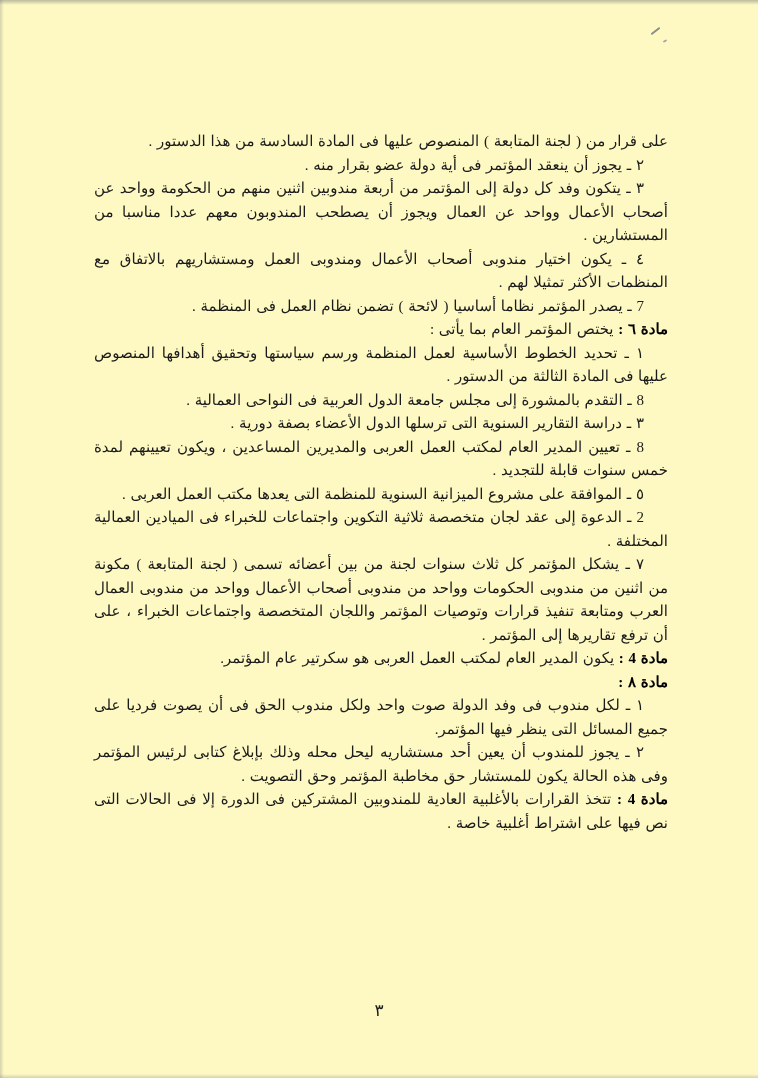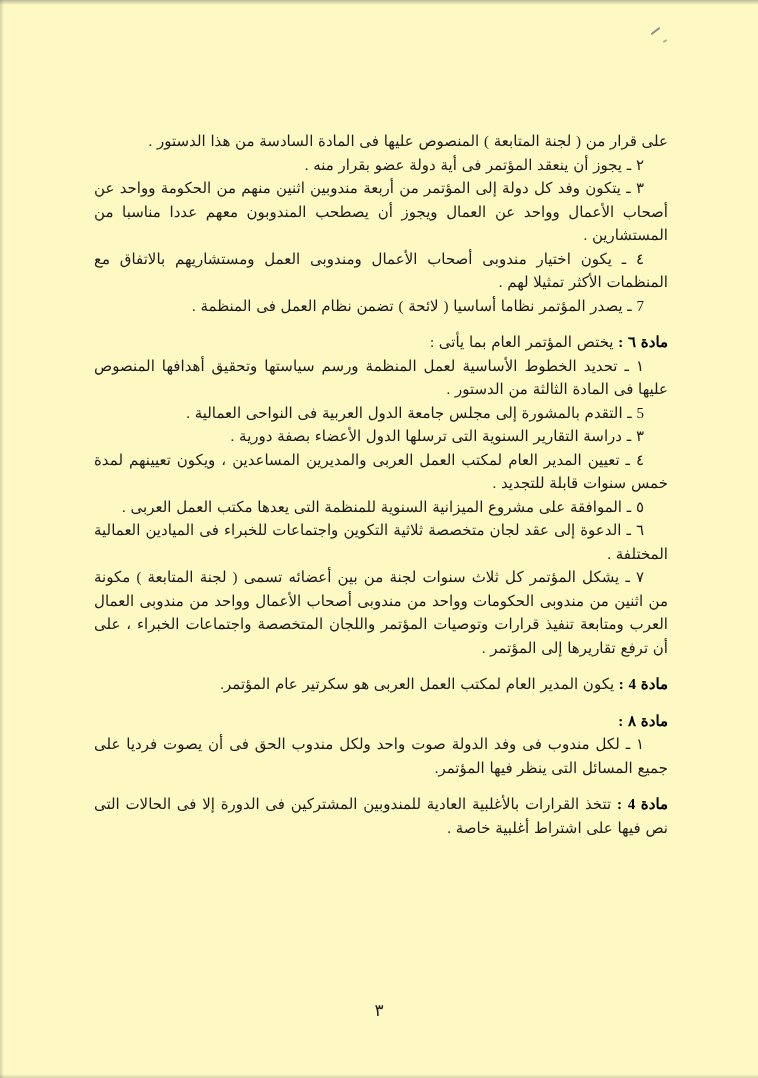--- a/index.html
+++ b/index.html
@@ -47,21 +47,21 @@
     right: 90px;
     left: 94px;
     direction: rtl;
     text-align: justify;
     font-size: 15px;
     line-height: 23.5px;
     word-spacing: 1px;
   }
   .para { margin: 0; }
   .item { text-indent: 24px; }
-  .article { margin-top: 13px; }
+  .article { }
   .article-label { font-weight: bold; color: #000; }
 
   .page-number {
     position: absolute;
     top: 1000px;
     left: 0; right: 0;
     text-align: center;
     font-size: 17px;
     color: #1b1b1b;
     direction: rtl;
@@ -90,44 +90,45 @@
 
     <p class="para item">7 ـ يصدر المؤتمر نظاما أساسيا ( لائحة ) تضمن نظام العمل فى المنظمة .</p>
 
     <p class="para article">
       <span class="article-label">مادة ٦ :</span>
       <span>يختص المؤتمر العام بما يأتى :</span>
     </p>
 
     <p class="para item">١ ـ تحديد الخطوط الأساسية لعمل المنظمة ورسم سياستها وتحقيق أهدافها المنصوص عليها فى المادة الثالثة من الدستور .</p>
 
-    <p class="para item">5 ـ التقدم بالمشورة إلى مجلس جامعة الدول العربية فى النواحى العمالية .</p>
+    <p class="para item">8 ـ التقدم بالمشورة إلى مجلس جامعة الدول العربية فى النواحى العمالية .</p>
 
     <p class="para item">٣ ـ دراسة التقارير السنوية التى ترسلها الدول الأعضاء بصفة دورية .</p>
 
-    <p class="para item">٤ ـ تعيين المدير العام لمكتب العمل العربى والمديرين المساعدين ، ويكون تعيينهم لمدة خمس سنوات قابلة للتجديد .</p>
+    <p class="para item">8 ـ تعيين المدير العام لمكتب العمل العربى والمديرين المساعدين ، ويكون تعيينهم لمدة خمس سنوات قابلة للتجديد .</p>
 
     <p class="para item">٥ ـ الموافقة على مشروع الميزانية السنوية للمنظمة التى يعدها مكتب العمل العربى .</p>
 
-    <p class="para item">٦ ـ الدعوة إلى عقد لجان متخصصة ثلاثية التكوين واجتماعات للخبراء فى الميادين العمالية المختلفة .</p>
+    <p class="para item">2 ـ الدعوة إلى عقد لجان متخصصة ثلاثية التكوين واجتماعات للخبراء فى الميادين العمالية المختلفة .</p>
 
     <p class="para item">٧ ـ يشكل المؤتمر كل ثلاث سنوات لجنة من بين أعضائه تسمى ( لجنة المتابعة ) مكونة من اثنين من مندوبى الحكومات وواحد من مندوبى أصحاب الأعمال وواحد من مندوبى العمال العرب ومتابعة تنفيذ قرارات وتوصيات المؤتمر واللجان المتخصصة واجتماعات الخبراء ، على أن ترفع تقاريرها إلى المؤتمر .</p>
 
     <p class="para article">
       <span class="article-label">مادة 4 :</span>
       <span>يكون المدير العام لمكتب العمل العربى هو سكرتير عام المؤتمر.</span>
     </p>
 
     <p class="para article">
       <span class="article-label">مادة ٨ :</span>
       <span></span>
     </p>
 
     <p class="para item">١ ـ لكل مندوب فى وفد الدولة صوت واحد ولكل مندوب الحق فى أن يصوت فرديا على جميع المسائل التى ينظر فيها المؤتمر.</p>
 
+    <p class="para item">٢ ـ يجوز للمندوب أن يعين أحد مستشاريه ليحل محله وذلك بإبلاغ كتابى لرئيس المؤتمر وفى هذه الحالة يكون للمستشار حق مخاطبة المؤتمر وحق التصويت .</p>
 
     <p class="para article">
       <span class="article-label">مادة 4 :</span>
       <span>تتخذ القرارات بالأغلبية العادية للمندوبين المشتركين فى الدورة إلا فى الحالات التى نص فيها على اشتراط أغلبية خاصة .</span>
     </p>
 
   </main>
 
   <div class="page-number">٣</div>
 

